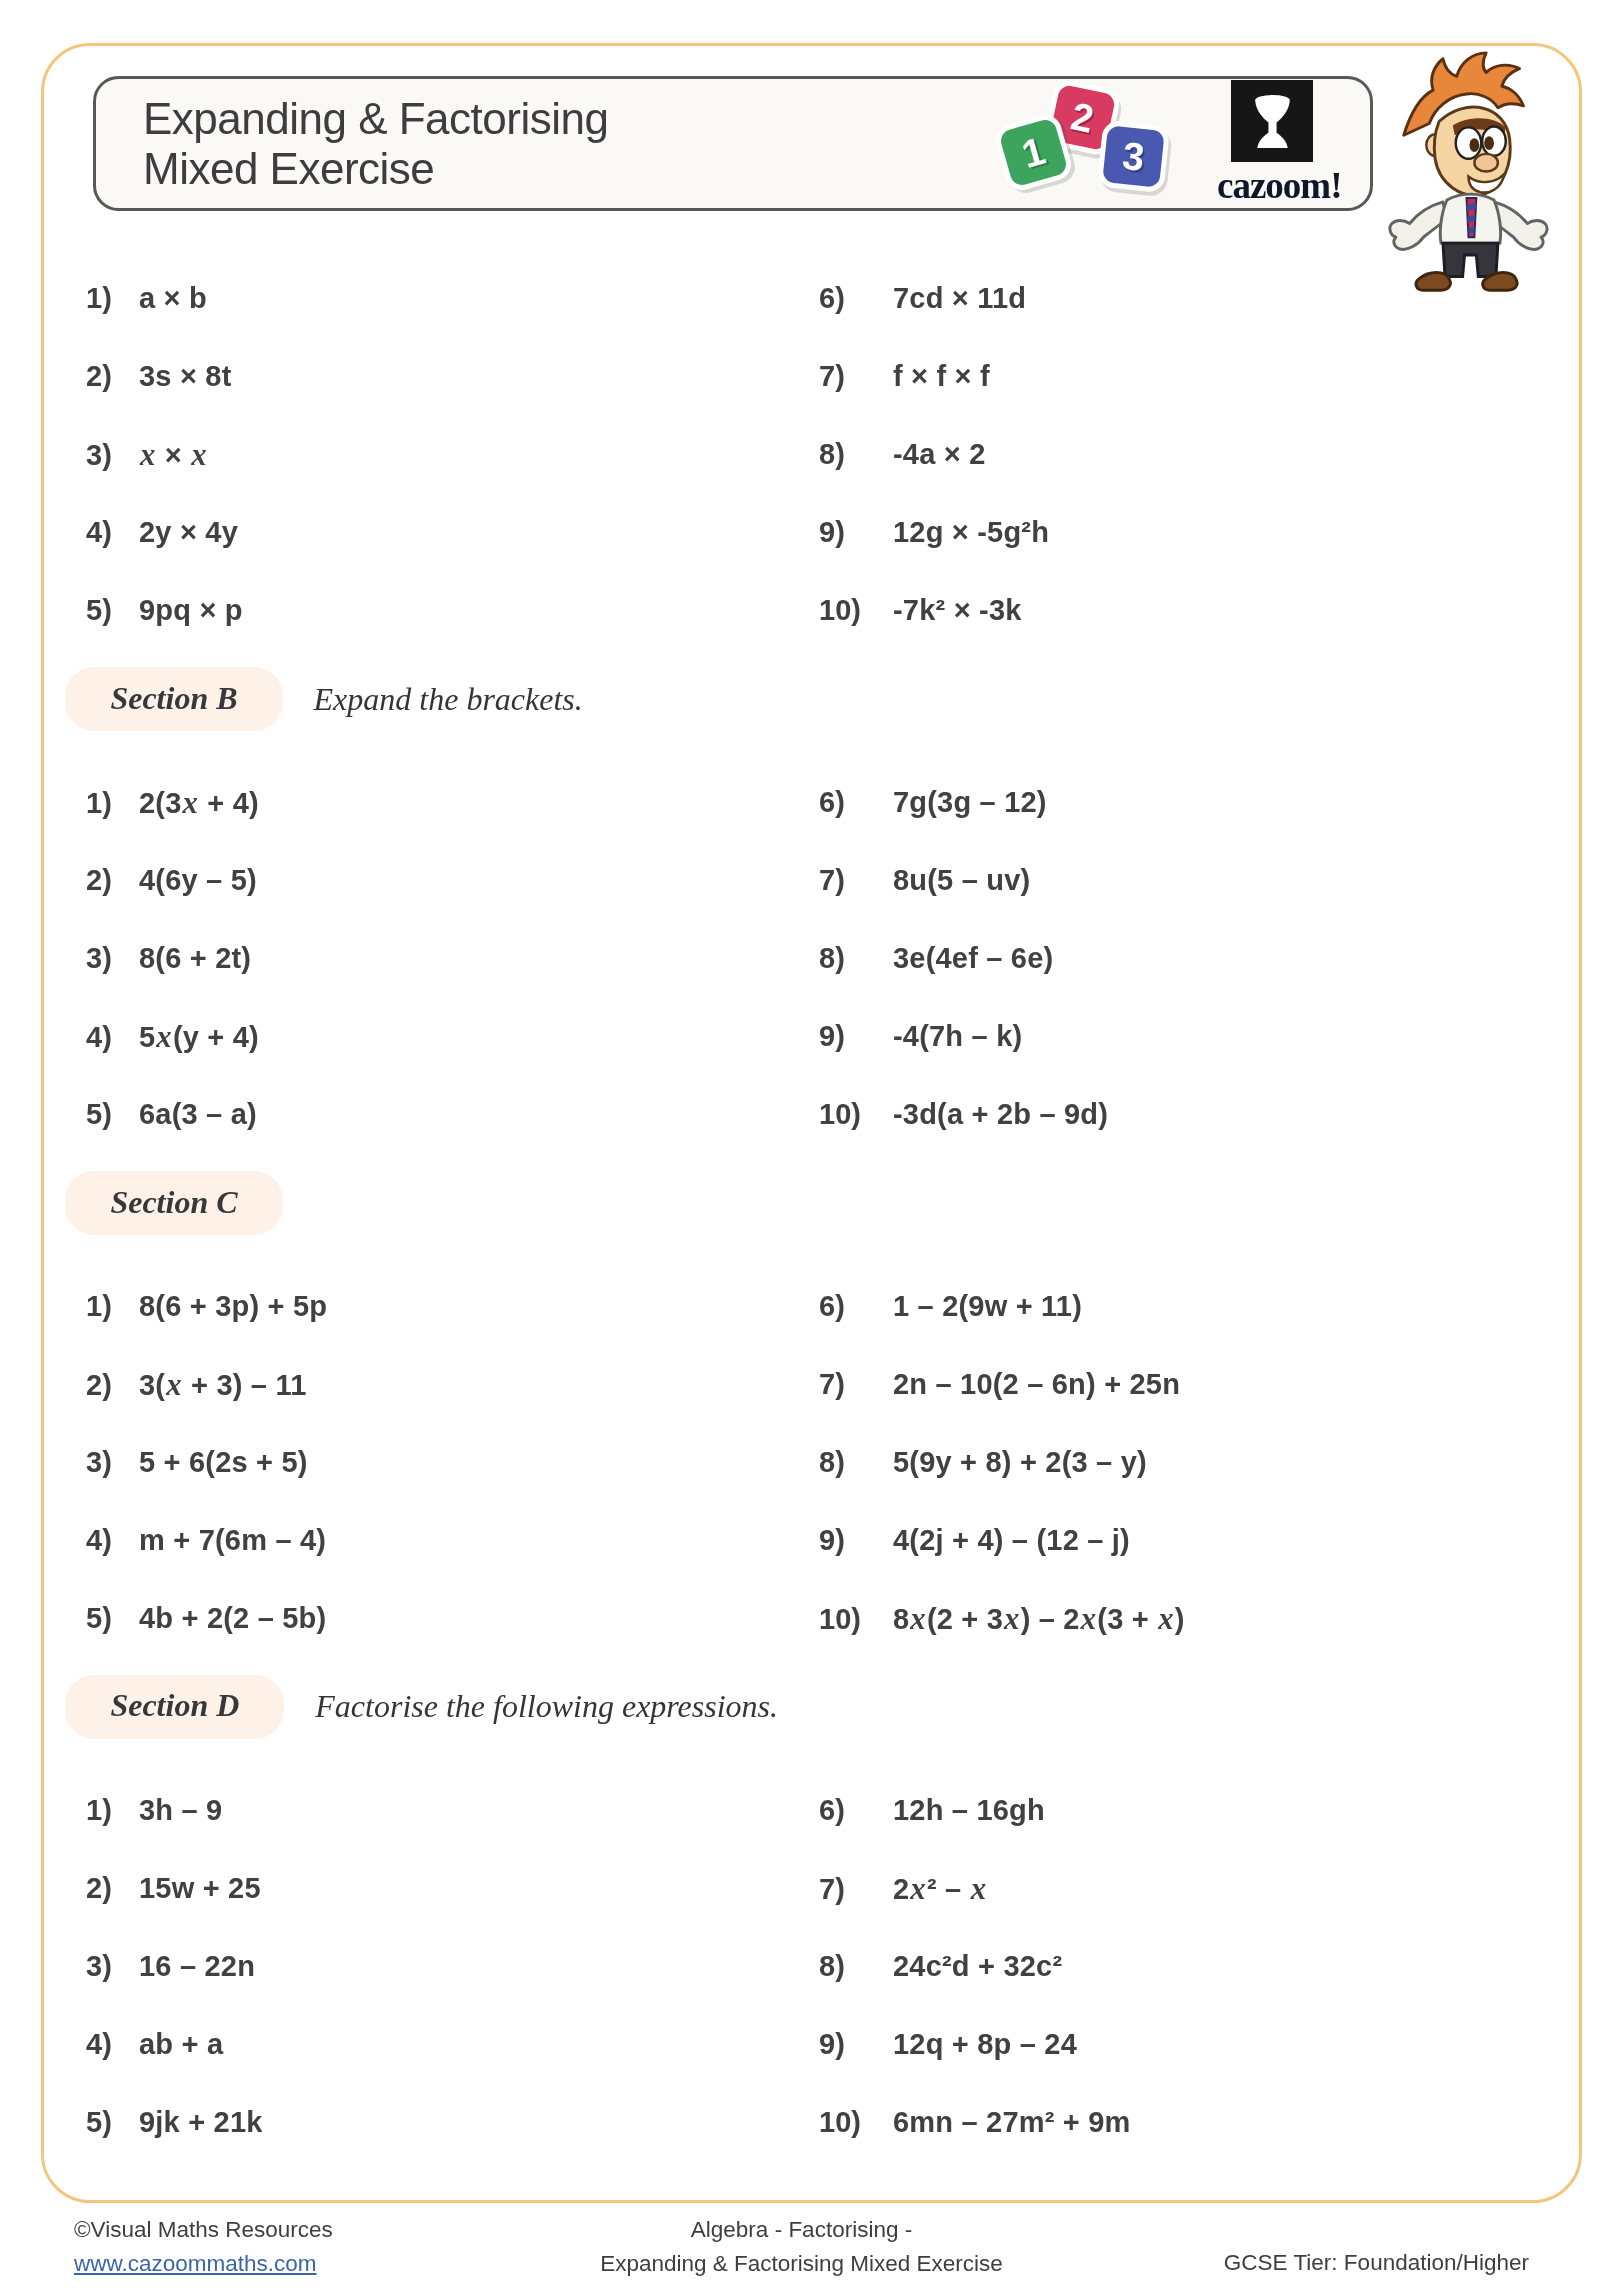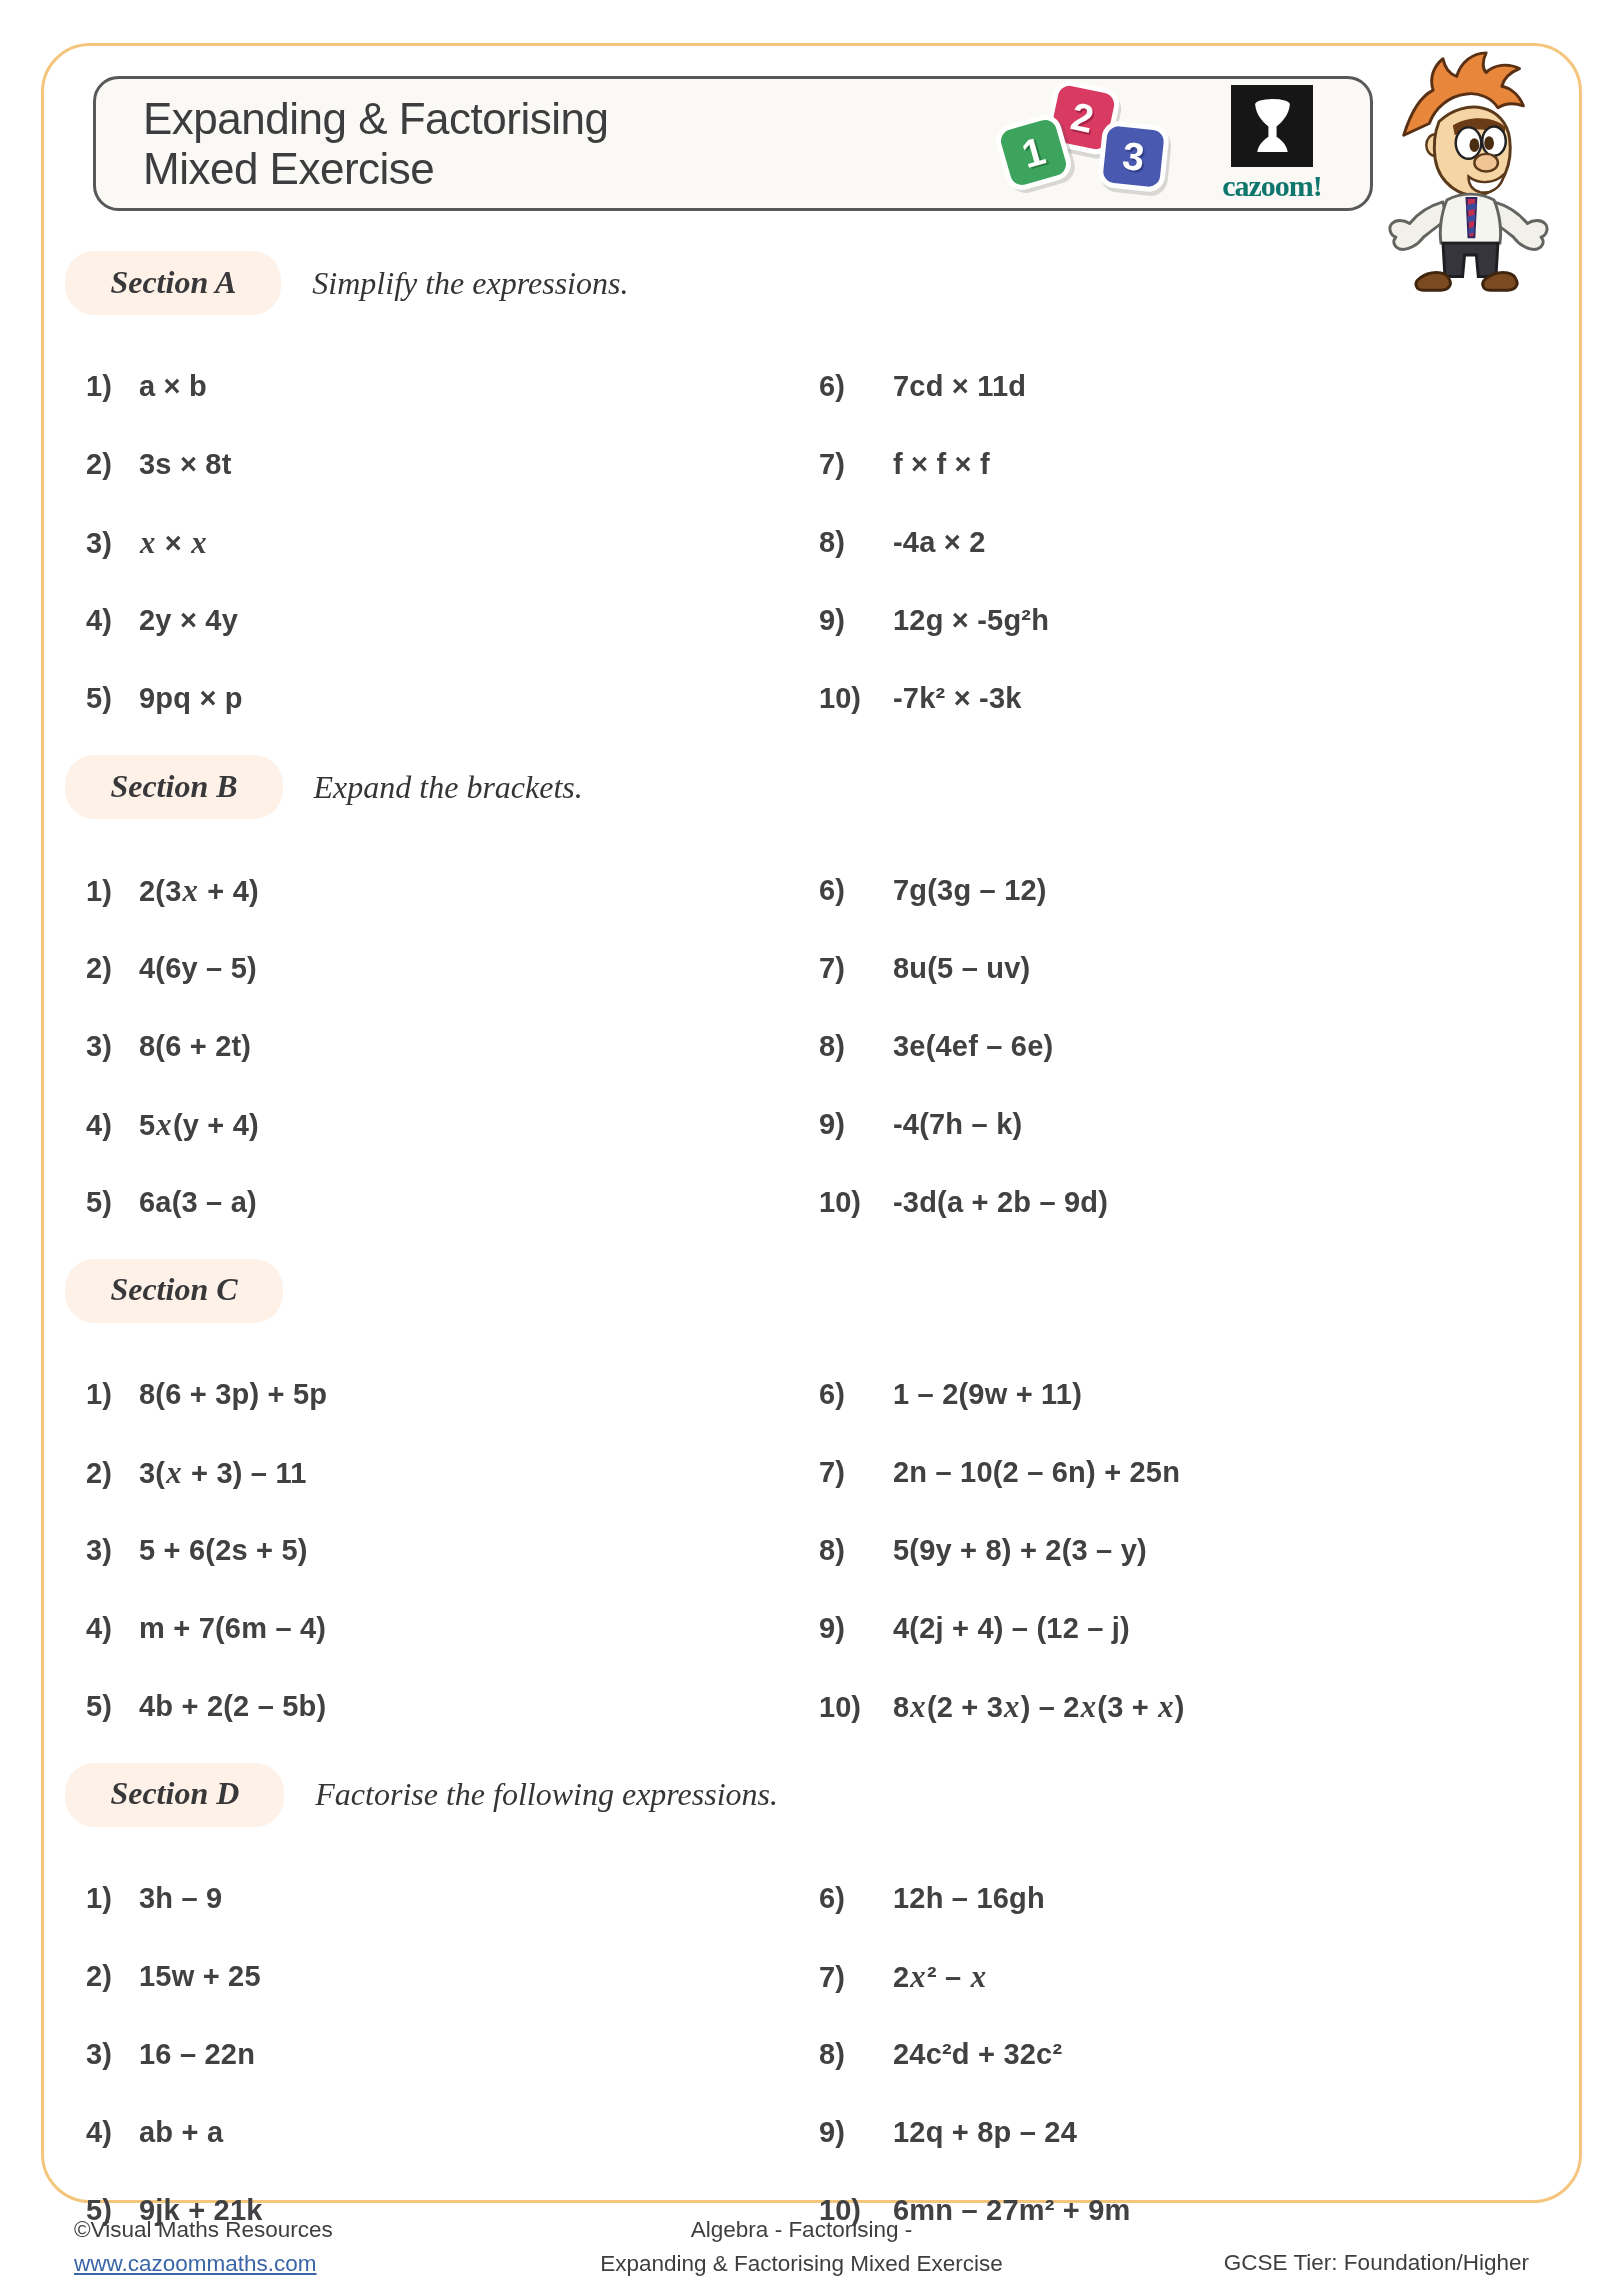--- a/index.html
+++ b/index.html
@@ -21,21 +21,21 @@
         box-shadow:2.9px 3.9px 0 rgba(60,60,60,0.18);}
   .tile span{font-weight:700;font-size:39px;color:#ffffff;line-height:1;}
   .tile-1{left:2px;top:35px;transform:rotate(-16deg);z-index:2;}
   .tile-2{left:51px;top:0px;transform:rotate(12deg);z-index:1;}
   .tile-3{left:102px;top:39px;transform:rotate(6deg);z-index:3;}
   
   .cazoom{width:110px;margin-right:43px;flex:none;text-align:center;}
   .cazoom .blackbox{width:82px;height:82px;background:#161616;margin:0 auto;
                     display:flex;align-items:center;justify-content:center;}
   .cazoom .word{font-family:"Liberation Serif","DejaVu Serif",serif;font-weight:700;
-                font-size:30px;color:#0f766e;letter-spacing:-1px;margin-top:2px;}
+                font-size:37px;color:#0f172a;letter-spacing:-1px;margin-top:2px;}
   
   .mascot{position:absolute;left:1384px;top:45px;width:167px;height:257px;}
   
   .content{position:absolute;left:86px;top:212px;width:1460px;}
   .section{margin-top:71px;}
   .section:first-child{margin-top:39px;}
   .section-header{display:flex;align-items:center;margin-left:-20.6px;margin-bottom:23.5px;}
   .pill{background:#fdf1e8;border-radius:29px;padding:12.7px 45px 14.7px 45px;
         font-family:"Liberation Serif","DejaVu Serif",serif;font-style:italic;font-weight:700;
         font-size:32px;color:#38383a;}
@@ -124,24 +124,20 @@
       <path d="M60,202 L116,202 L114,236 L96,236 L94,214 L82,214 L80,236 L62,236 Z" fill="#35353b" stroke="#1d1d22" stroke-width="3"></path>
 
       <path d="M36,238 C46,230 62,230 66,238 C70,244 66,250 58,250 L40,250 C32,250 30,242 36,238 Z" fill="#7b4a21" stroke="#3f250e" stroke-width="3"></path>
       <path d="M104,238 C114,230 130,230 134,238 C138,244 134,250 126,250 L108,250 C100,250 98,242 104,238 Z" fill="#7b4a21" stroke="#3f250e" stroke-width="3"></path>
     </svg>
   </div>
 
   <div class="content">
 
     <div class="section">
-      <div class="section-header">
-        <div class="pill">Section A</div>
-        <div class="instruction">Simplify the expressions.</div>
-      </div>
       <div class="items">
         <div class="col col-left">
           <div class="row">
               <span class="num">1)</span>
               <span class="expr">a × b</span>
             </div>
           <div class="row">
               <span class="num">2)</span>
               <span class="expr">3s × 8t</span>
             </div>

